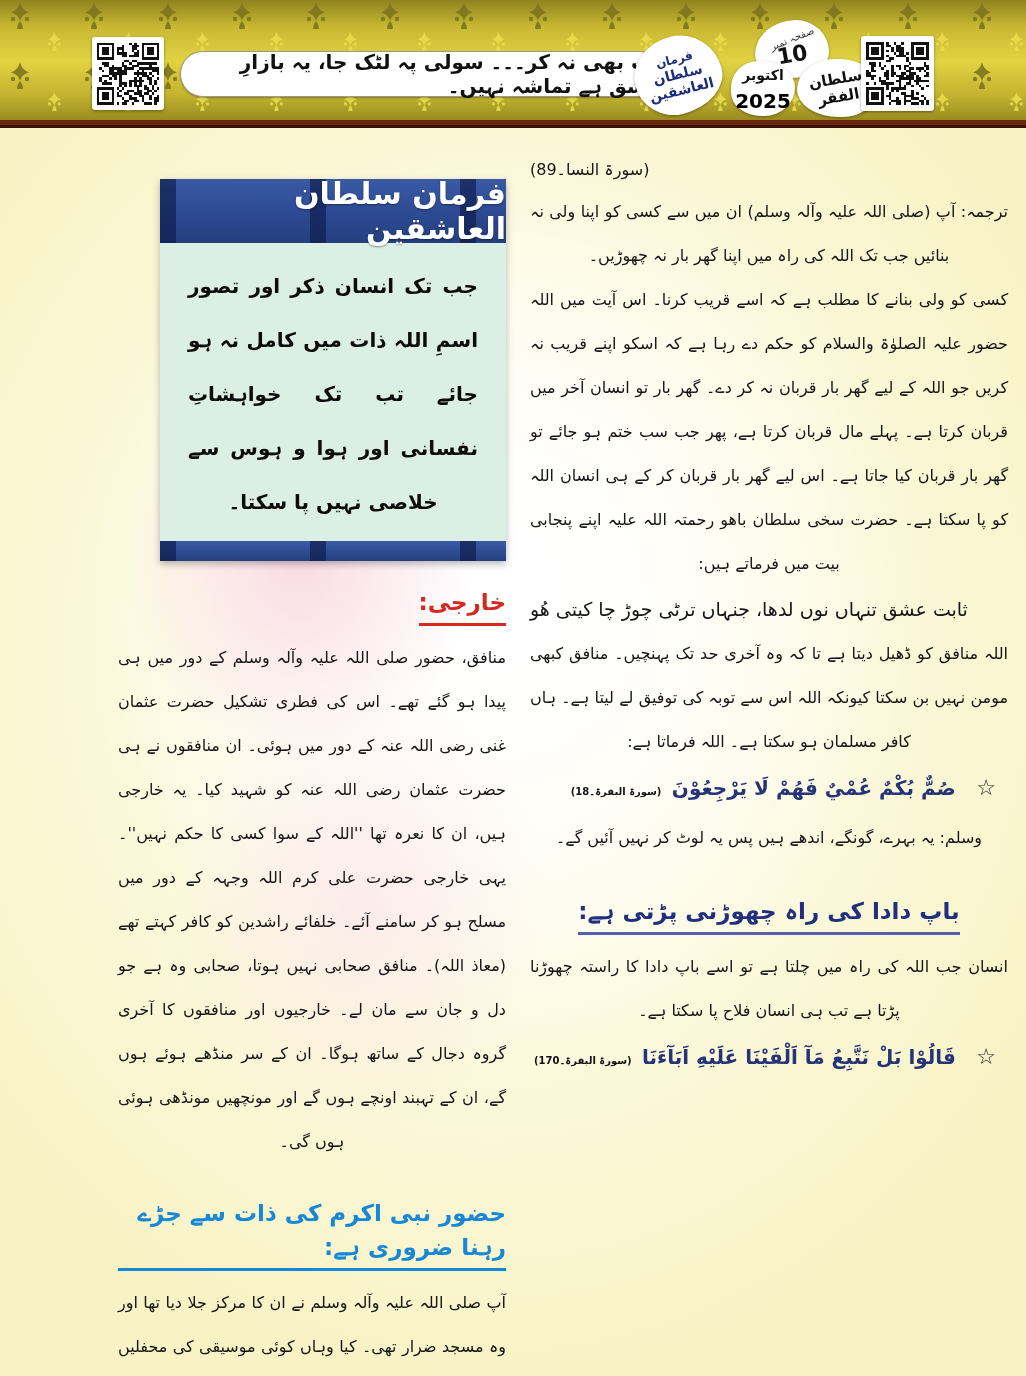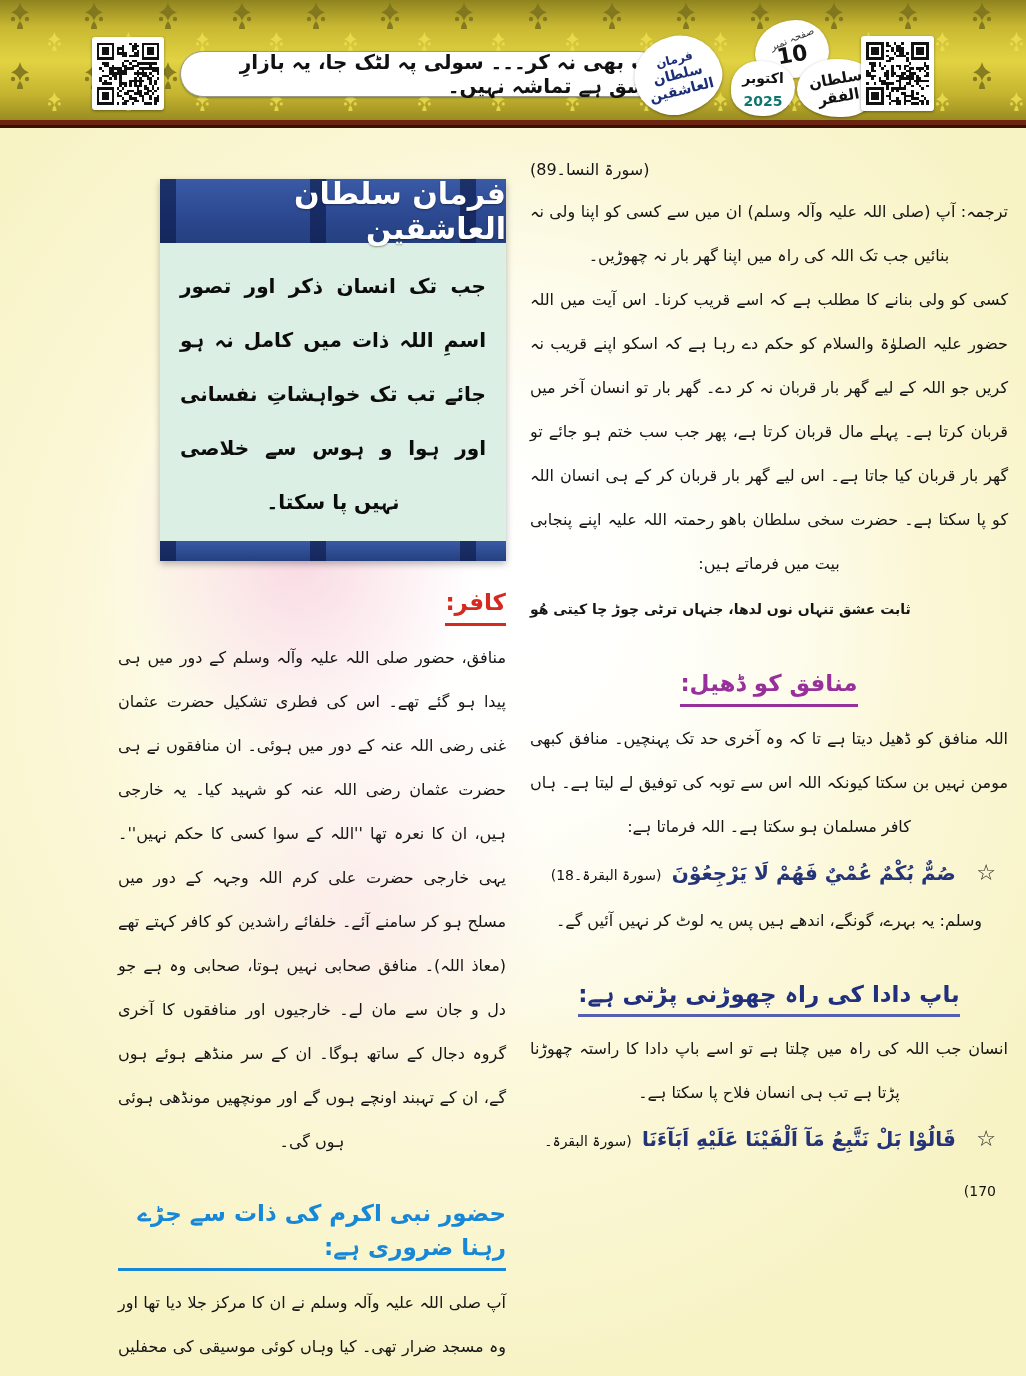--- a/index.html
+++ b/index.html
@@ -41,21 +41,21 @@
 
   .blob-pnum { left:755px; top:20px; width:74px; height:58px;
                border-radius:55% 45% 50% 50% / 60% 55% 45% 40%; }
   .blob-pnum .pn-label { font-size:10px; color:#333; transform:rotate(-22deg); display:block; }
   .blob-pnum .pn-num { font-size:22px; font-weight:bold; color:#111; line-height:1;
                transform:rotate(-10deg); }
 
   .blob-month { left:731px; top:61px; width:64px; height:55px;
                 border-radius:45% 55% 50% 50% / 50% 50% 55% 45%;gap:8px; }
   .blob-month .mn { font-size:14px; font-weight:bold; color:#111; }
-  .blob-month .yr { font-size:14px; font-weight:bold; color:#0f766e; line-height:1; }
+  .blob-month .yr { font-size:20px; font-weight:bold; color:#000000; line-height:1; }
 
   .blob-logo { left:797px; top:59px; width:80px; height:58px;
                border-radius:50% 50% 45% 55% / 55% 45% 50% 50%; }
   .blob-logo span { font-size:15px; font-weight:bold; color:#111; transform:rotate(-10deg); }
 
   
   .content {
     position:absolute; top:128px; left:0; width:1026px; height:1248px;
     background:
       radial-gradient(ellipse 250px 300px at 300px 430px, rgba(248,210,224,.8), rgba(248,210,224,0) 70%),
@@ -67,48 +67,48 @@
 
   .col { position:absolute; direction:rtl; color:#151515; }
   .col-right { right:18px; top:22px; width:478px; }
   .col-left  { left:118px; top:22px; width:388px; }
 
   .para { font-size:16px; line-height:44px; text-align:justify; }
   .last-center { text-align-last:center; }
   .center { text-align:left; }
   .cite { font-size:16px; line-height:40px; }
 
-  .verse { font-size:14px; font-weight:bold; line-height:46px; }
+  .verse { font-size:19px; font-weight:normal; line-height:46px; }
 
   .heading { display:inline-block; font-size:23px; font-weight:bold;
              line-height:1.5; padding-bottom:3px; margin:4px 0 10px; }
   .h-red    { color:#D42A20; border-bottom:3px solid #D42A20; }
   .h-purple { color:#97309A; border-bottom:3px solid #97309A; }
   .h-navy   { color:#21307E; border-bottom:3px solid #5560B0; }
   .h-blue   { color:#1787D8; border-bottom:3px solid #1787D8; }
   .h-wrap { margin-top:28px; }
   .h-wrap-center { text-align:center; margin-top:30px; }
 
   .ayah-line { direction:rtl; text-align:right; padding-right:12px;
                font-size:20px; line-height:48px; }
   .ayah-line .star { color:#222; font-size:22px; margin-left:14px; font-weight:normal; }
   .ayah-line .ayah { color:#253377; font-weight:bold; }
-  .ayah-line .ref  { color:#111; font-size:14px; font-weight:normal; margin-right:4px; }
+  .ayah-line .ref  { color:#111; font-size:10px; font-weight:bold; margin-right:4px; }
 
   
   .farman-box { width:346px; margin-bottom:20px; box-shadow:0 3px 7px rgba(0,0,0,.28); }
   .fb-header {
     height:64px; background:linear-gradient(#3A5AA6, #2B4890 60%, #24407F);
     position:relative; display:flex; align-items:center; justify-content:center;margin-top:29px;
   }
   .fb-bar-tabs::before { content:""; position:absolute; inset:0;
     background:repeating-linear-gradient(90deg, rgba(12,26,74,.65) 0 16px, transparent 16px 150px); }
   .fb-title { position:relative; color:#fff; font-size:30px; font-weight:bold;
               direction:rtl; text-shadow:0 1px 2px rgba(0,0,0,.4); }
-  .fb-body { background:#DCEFE5; padding:16px 20px 12px; direction:rtl; }
+  .fb-body { background:#DCEFE5; padding:16px 28px 12px; direction:rtl; }
   .fb-body p { font-size:20px; font-weight:bold; line-height:54px; color:#0c0c0c;
                text-align:justify; text-align-last:center; }
   .fb-footer { height:20px; background:linear-gradient(#3A5AA6, #24407F); position:relative; }
 </style>
 </head>
 <body>
 
 <div class="page">
 
   <header class="hdr">
@@ -586,43 +586,40 @@
         <div class="fb-header fb-bar-tabs">
           <span class="fb-title">فرمان سلطان العاشقین</span>
         </div>
         <div class="fb-body">
           <p>جب تک انسان ذکر اور تصور اسمِ اللہ ذات میں کامل نہ ہو جائے تب تک خواہشاتِ نفسانی اور ہوا و ہوس سے خلاصی نہیں پا سکتا۔</p>
         </div>
         <div class="fb-footer fb-bar-tabs"></div>
       </div>
 
       <div>
-        <span class="heading h-red">کافر:</span>
+        <span class="heading h-red">خارجی:</span>
       </div>
       <p class="para last-center">منافق، حضور صلی اللہ علیہ وآلہ وسلم کے دور میں ہی پیدا ہو گئے تھے۔ اس کی فطری تشکیل حضرت عثمان غنی رضی اللہ عنہ کے دور میں ہوئی۔ ان منافقوں نے ہی حضرت عثمان رضی اللہ عنہ کو شہید کیا۔ یہ خارجی ہیں، ان کا نعرہ تھا ''اللہ کے سوا کسی کا حکم نہیں''۔ یہی خارجی حضرت علی کرم اللہ وجہہ کے دور میں مسلح ہو کر سامنے آئے۔ خلفائے راشدین کو کافر کہتے تھے (معاذ اللہ)۔ منافق صحابی نہیں ہوتا، صحابی وہ ہے جو دل و جان سے مان لے۔ خارجیوں اور منافقوں کا آخری گروہ دجال کے ساتھ ہوگا۔ ان کے سر منڈھے ہوئے ہوں گے، ان کے تہبند اونچے ہوں گے اور مونچھیں مونڈھی ہوئی ہوں گی۔</p>
 
       <div class="h-wrap">
         <span class="heading h-blue">حضور نبی اکرم کی ذات سے جڑے رہنا ضروری ہے:</span>
       </div>
       <p class="para">آپ صلی اللہ علیہ وآلہ وسلم نے ان کا مرکز جلا دیا تھا اور وہ مسجد ضرار تھی۔ کیا وہاں کوئی موسیقی کی محفلیں ہوتی تھیں؟ گرایا نہیں جلایا تھا۔ انہوں نے مسجدِ نبوی کو چھوڑ کر اپنی نئی مسجد تیار کر لی تھی، اپنے آپ کو حضور صلی اللہ علیہ وآلہ وسلم کی ذات سے علیحدہ کر لیا تھا۔ اصل چیز یہ ہے کہ اپنے آپ کو حضور صلی اللہ علیہ وآلہ وسلم کے ساتھ جوڑ کر رکھنا چاہیے۔ جڑنے کا یہ مطلب نہیں کہ ہر وقت حضور صلی اللہ علیہ وآلہ وسلم کے ساتھ رہنا ضروری ہے۔ سارے صحابہ ہر وقت تو آپ صلی اللہ علیہ وآلہ وسلم کے پاس نہیں ہوتے تھے، لیکن صحابہ کرام کو پتہ ہوتا تھا کہ ہم نے مسجدِ نبوی میں ہی جانا ہے اور وہاں جا کر آپ صلی اللہ</p>
     </section>
 
     <section class="col col-right">
 
       <p class="cite center">(سورۃ النسا۔89)</p>
 
       <p class="para last-center">ترجمہ: آپ (صلی اللہ علیہ وآلہ وسلم) ان میں سے کسی کو اپنا ولی نہ بنائیں جب تک اللہ کی راہ میں اپنا گھر بار نہ چھوڑیں۔</p>
 
       <p class="para last-center">کسی کو ولی بنانے کا مطلب ہے کہ اسے قریب کرنا۔ اس آیت میں اللہ حضور علیہ الصلوٰۃ والسلام کو حکم دے رہا ہے کہ اسکو اپنے قریب نہ کریں جو اللہ کے لیے گھر بار قربان نہ کر دے۔ گھر بار تو انسان آخر میں قربان کرتا ہے۔ پہلے مال قربان کرتا ہے، پھر جب سب ختم ہو جائے تو گھر بار قربان کیا جاتا ہے۔ اس لیے گھر بار قربان کر کے ہی انسان اللہ کو پا سکتا ہے۔ حضرت سخی سلطان باھو رحمتہ اللہ علیہ اپنے پنجابی بیت میں فرماتے ہیں:</p>
 
       <p class="verse center">ثابت عشق تنہاں نوں لدھا، جنہاں ترٹی چوڑ چا کیتی ھُو</p>
 
-      <div class="h-wrap-center">
-        <span class="heading h-purple">منافق کو ڈھیل:</span>
-      </div>
 
       <p class="para last-center">اللہ منافق کو ڈھیل دیتا ہے تا کہ وہ آخری حد تک پہنچیں۔ منافق کبھی مومن نہیں بن سکتا کیونکہ اللہ اس سے توبہ کی توفیق لے لیتا ہے۔ ہاں کافر مسلمان ہو سکتا ہے۔ اللہ فرماتا ہے:</p>
 
       <p class="ayah-line">
         <span class="star">☆</span>
         <span class="ayah">صُمٌّ بُكْمٌ عُمْيٌ فَهُمْ لَا يَرْجِعُوْنَ</span>
         <span class="ref">(سورۃ البقرۃ۔18)</span>
       </p>
 
       <p class="para last-center">وسلم: یہ بہرے، گونگے، اندھے ہیں پس یہ لوٹ کر نہیں آئیں گے۔</p>

